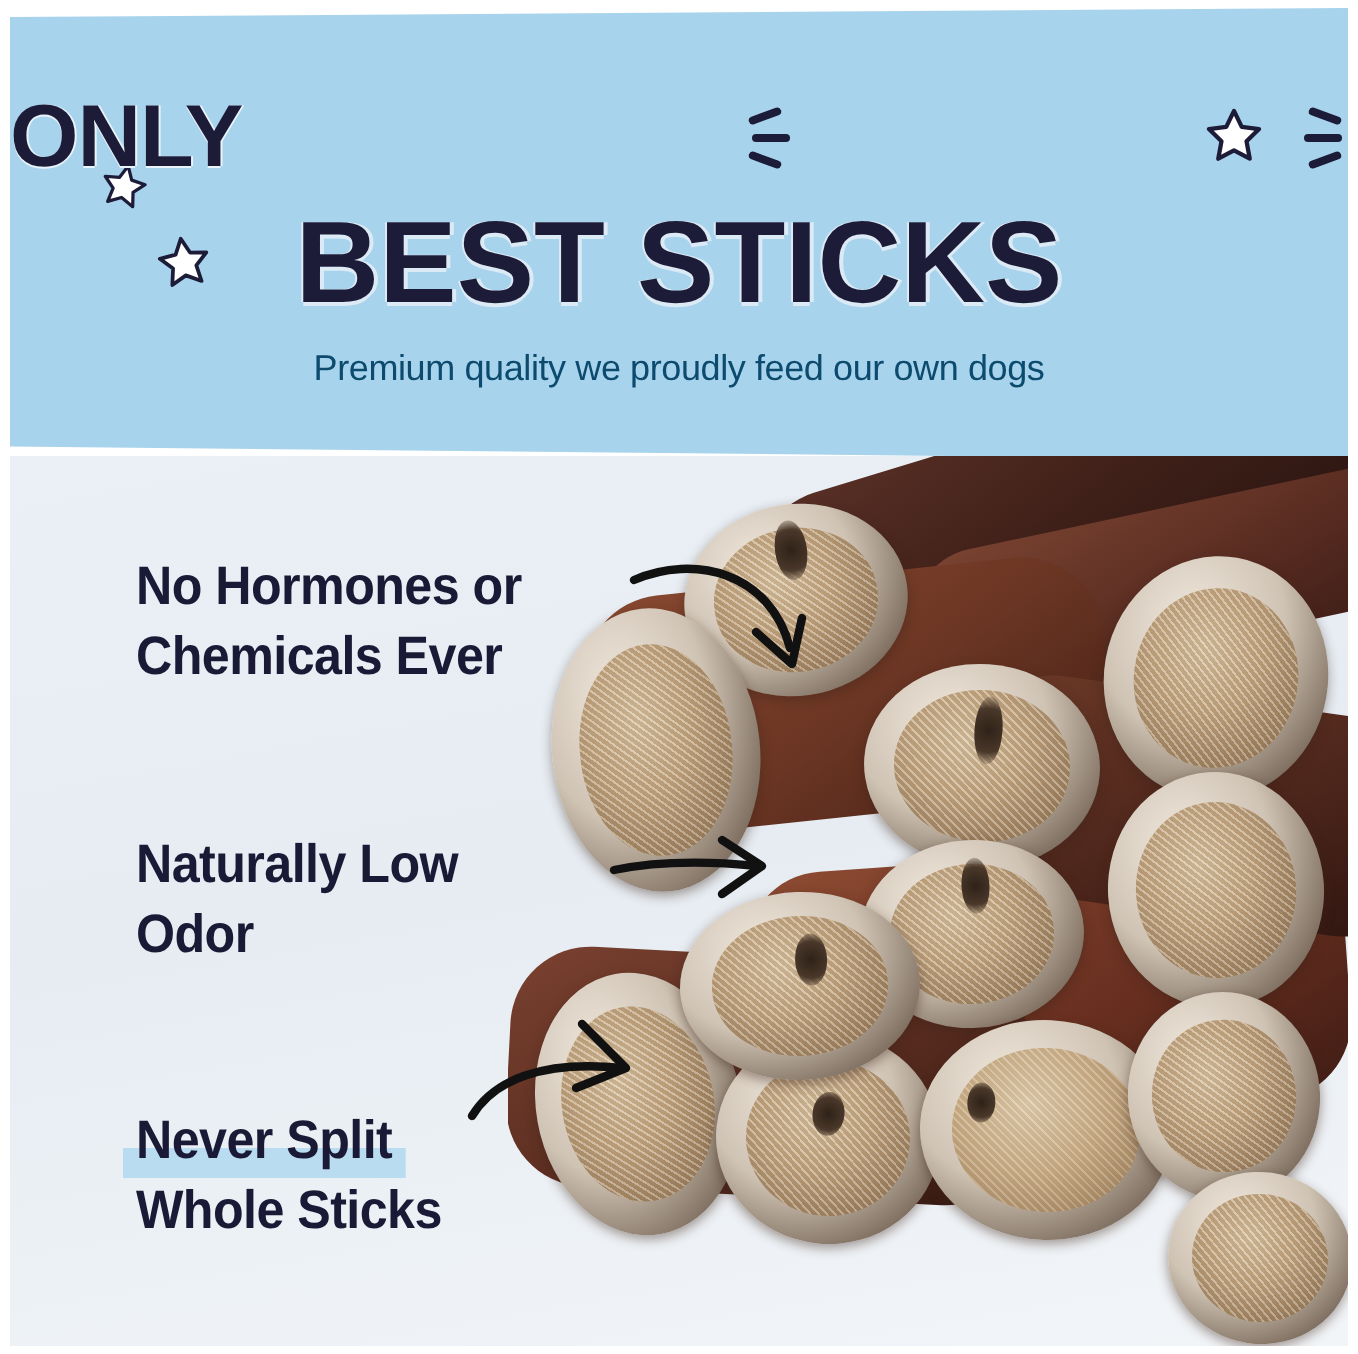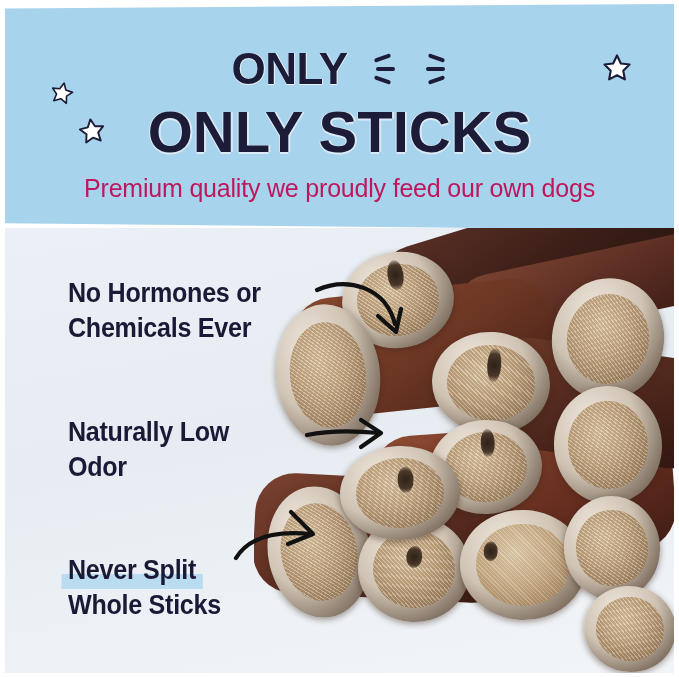--- a/index.html
+++ b/index.html
@@ -7,21 +7,21 @@
        font-family:"Liberation Sans",sans-serif;}
 
   #canvas{position:relative;width:679px;height:677px;background:#ffffff;overflow:hidden;}
 
   
   .header{position:absolute;left:5px;top:4px;width:669px;height:226px;
           background:#a8d3ec;overflow:hidden;
           clip-path:polygon(0 2%,100% 0,100% 100%,0 97%);}
 
   .hdr-line1{position:absolute;left:0;top:36px;width:669px;height:58px;
-             display:flex;align-items:center;justify-content:center;gap:24px;}
+             display:flex;align-items:center;justify-content:space-between;gap:24px;}
   .only{font-size:44px;font-weight:bold;color:#1d1c38;letter-spacing:-0.5px;
         font-family:"Liberation Sans",sans-serif;
         text-shadow:0 1px 0 #e9f3fa,1px 0 0 #e9f3fa;}
   .thebest{font-size:47px;font-weight:bold;letter-spacing:0.5px;
            font-family:"Liberation Sans",sans-serif;
            color:#ffffff;
            -webkit-text-stroke:2.4px #1d1c38;
            paint-order:stroke fill;
            text-shadow:2px 3px 0 rgba(255,255,255,.85);}
   .burst{position:relative;width:26px;height:44px;flex:0 0 26px;}
@@ -33,21 +33,21 @@
   .burst.right i:nth-child(1){top:9px;left:6px;transform:rotate(20deg);}
   .burst.right i:nth-child(2){top:20px;left:4px;width:19px;transform:rotate(0deg);}
   .burst.right i:nth-child(3){top:31px;left:6px;transform:rotate(-20deg);}
 
   .hdr-line2{position:absolute;left:0;top:94px;width:669px;text-align:center;}
   .bully{font-size:58px;font-weight:bold;color:#1d1c38;letter-spacing:0px;
          font-family:"Liberation Sans",sans-serif;
          text-shadow:0 2px 0 #dceaf5,2px 0 0 #dceaf5,-1px 0 0 #dceaf5;}
 
   .hdr-sub{position:absolute;left:0;top:170px;width:669px;text-align:center;
-           font-size:25px;color:#be185d;font-weight:500;letter-spacing:-0.2px;}
+           font-size:18px;color:#0c4a6e;font-weight:500;letter-spacing:-0.2px;}
 
   
   .star{position:absolute;}
   .star svg{display:block;}
 
   
   .photo{position:absolute;left:5px;top:228px;width:669px;height:445px;
          background:linear-gradient(170deg,#eaf0f5 0%,#e6ecf2 45%,#f2f5f8 100%);
          overflow:hidden;}
 
@@ -114,21 +114,21 @@
           <i></i>
         </span>
       <span class="burst right">
           <i></i>
           <i></i>
           <i></i>
         </span>
     </div>
 
     <div class="hdr-line2">
-      <span class="bully">ONLY STICKS</span>
+      <span class="bully">BEST STICKS</span>
     </div>
 
     <div class="hdr-sub">Premium quality we proudly feed our own dogs</div>
   </div>
 
   <div class="photo">
 
     <div class="stack">
 
       <div class="bar" style="left:120px;top:-20px;width:330px;height:86px;transform:rotate(-17deg);

